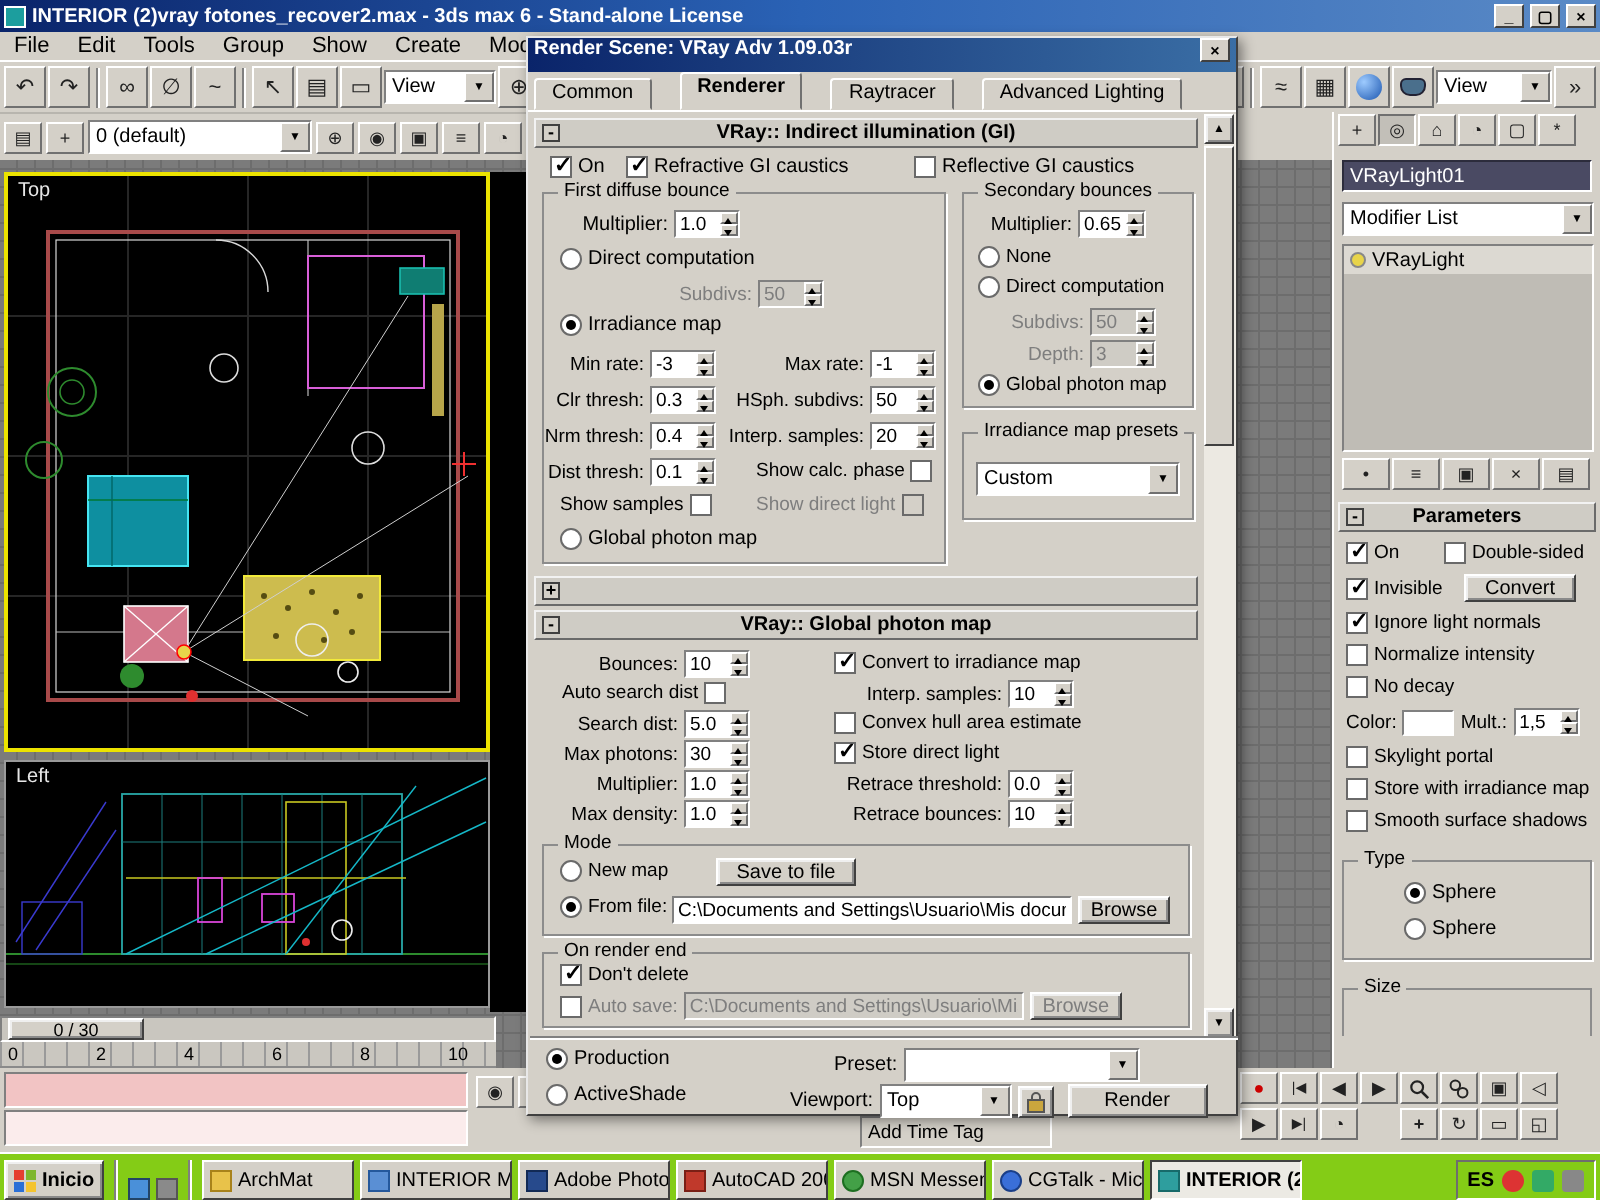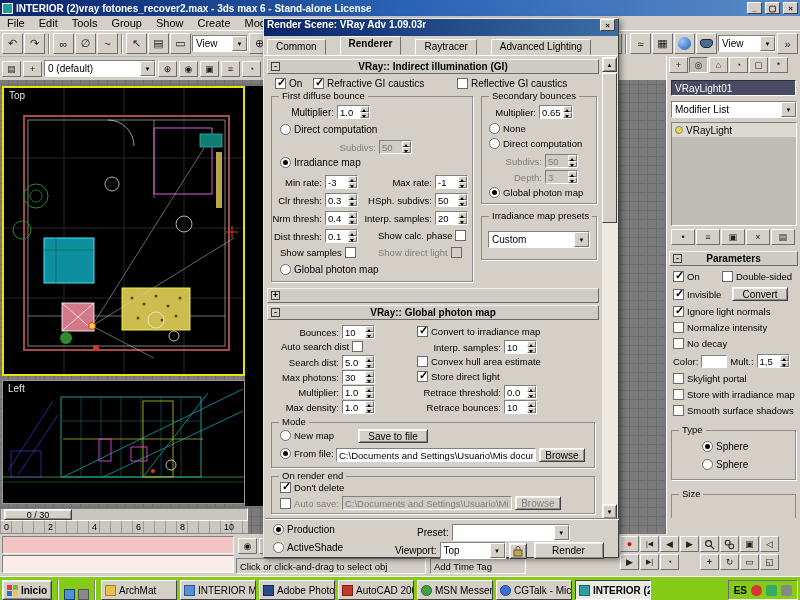--- a/index.html
+++ b/index.html
@@ -259,23 +259,20 @@
       <span class="ab" style="left:180px;top:1px;font-size:9px">8</span>
       <span class="ab" style="left:224px;top:1px;font-size:9px">10</span>
     </div>
   </div>
 
   <div class="ab" id="status">
     <div class="ab sunk" style="left:2px;top:2px;width:232px;height:18px;background:#f2c4c4"></div>
     <div class="ab sunk" style="left:2px;top:21px;width:232px;height:18px;background:#fbecec"></div>
     <span class="ab ics" style="left:238px;top:4px">◉</span>
     <span class="ab ics" style="left:259px;top:4px">⊕</span>
-    <div class="ab" style="left:236px;top:24px;width:190px;height:16px;border:1px solid;border-color:#808080 #fff #fff #808080;display:flex;align-items:center;padding:0 3px;overflow:hidden">
-      <span style="font-size:9.5px;white-space:nowrap">Click or click-and-drag to select obj</span>
-    </div>
     <div class="ab" style="left:430px;top:24px;width:96px;height:16px;border:1px solid;border-color:#808080 #fff #fff #808080;display:flex;align-items:center;padding:0 3px">
       <span style="font-size:9.5px;white-space:nowrap">Add Time Tag</span>
     </div>
 
     <div class="ab" style="left:620px;top:2px;width:178px;height:38px">
       <div class="frow" style="gap:1px">
         <span class="ics" style="color:#c00">●</span>
         <span class="ics" style="font-size:7px">|◀</span>
         <span class="ics">◀</span>
         <span class="ics">▶</span>

